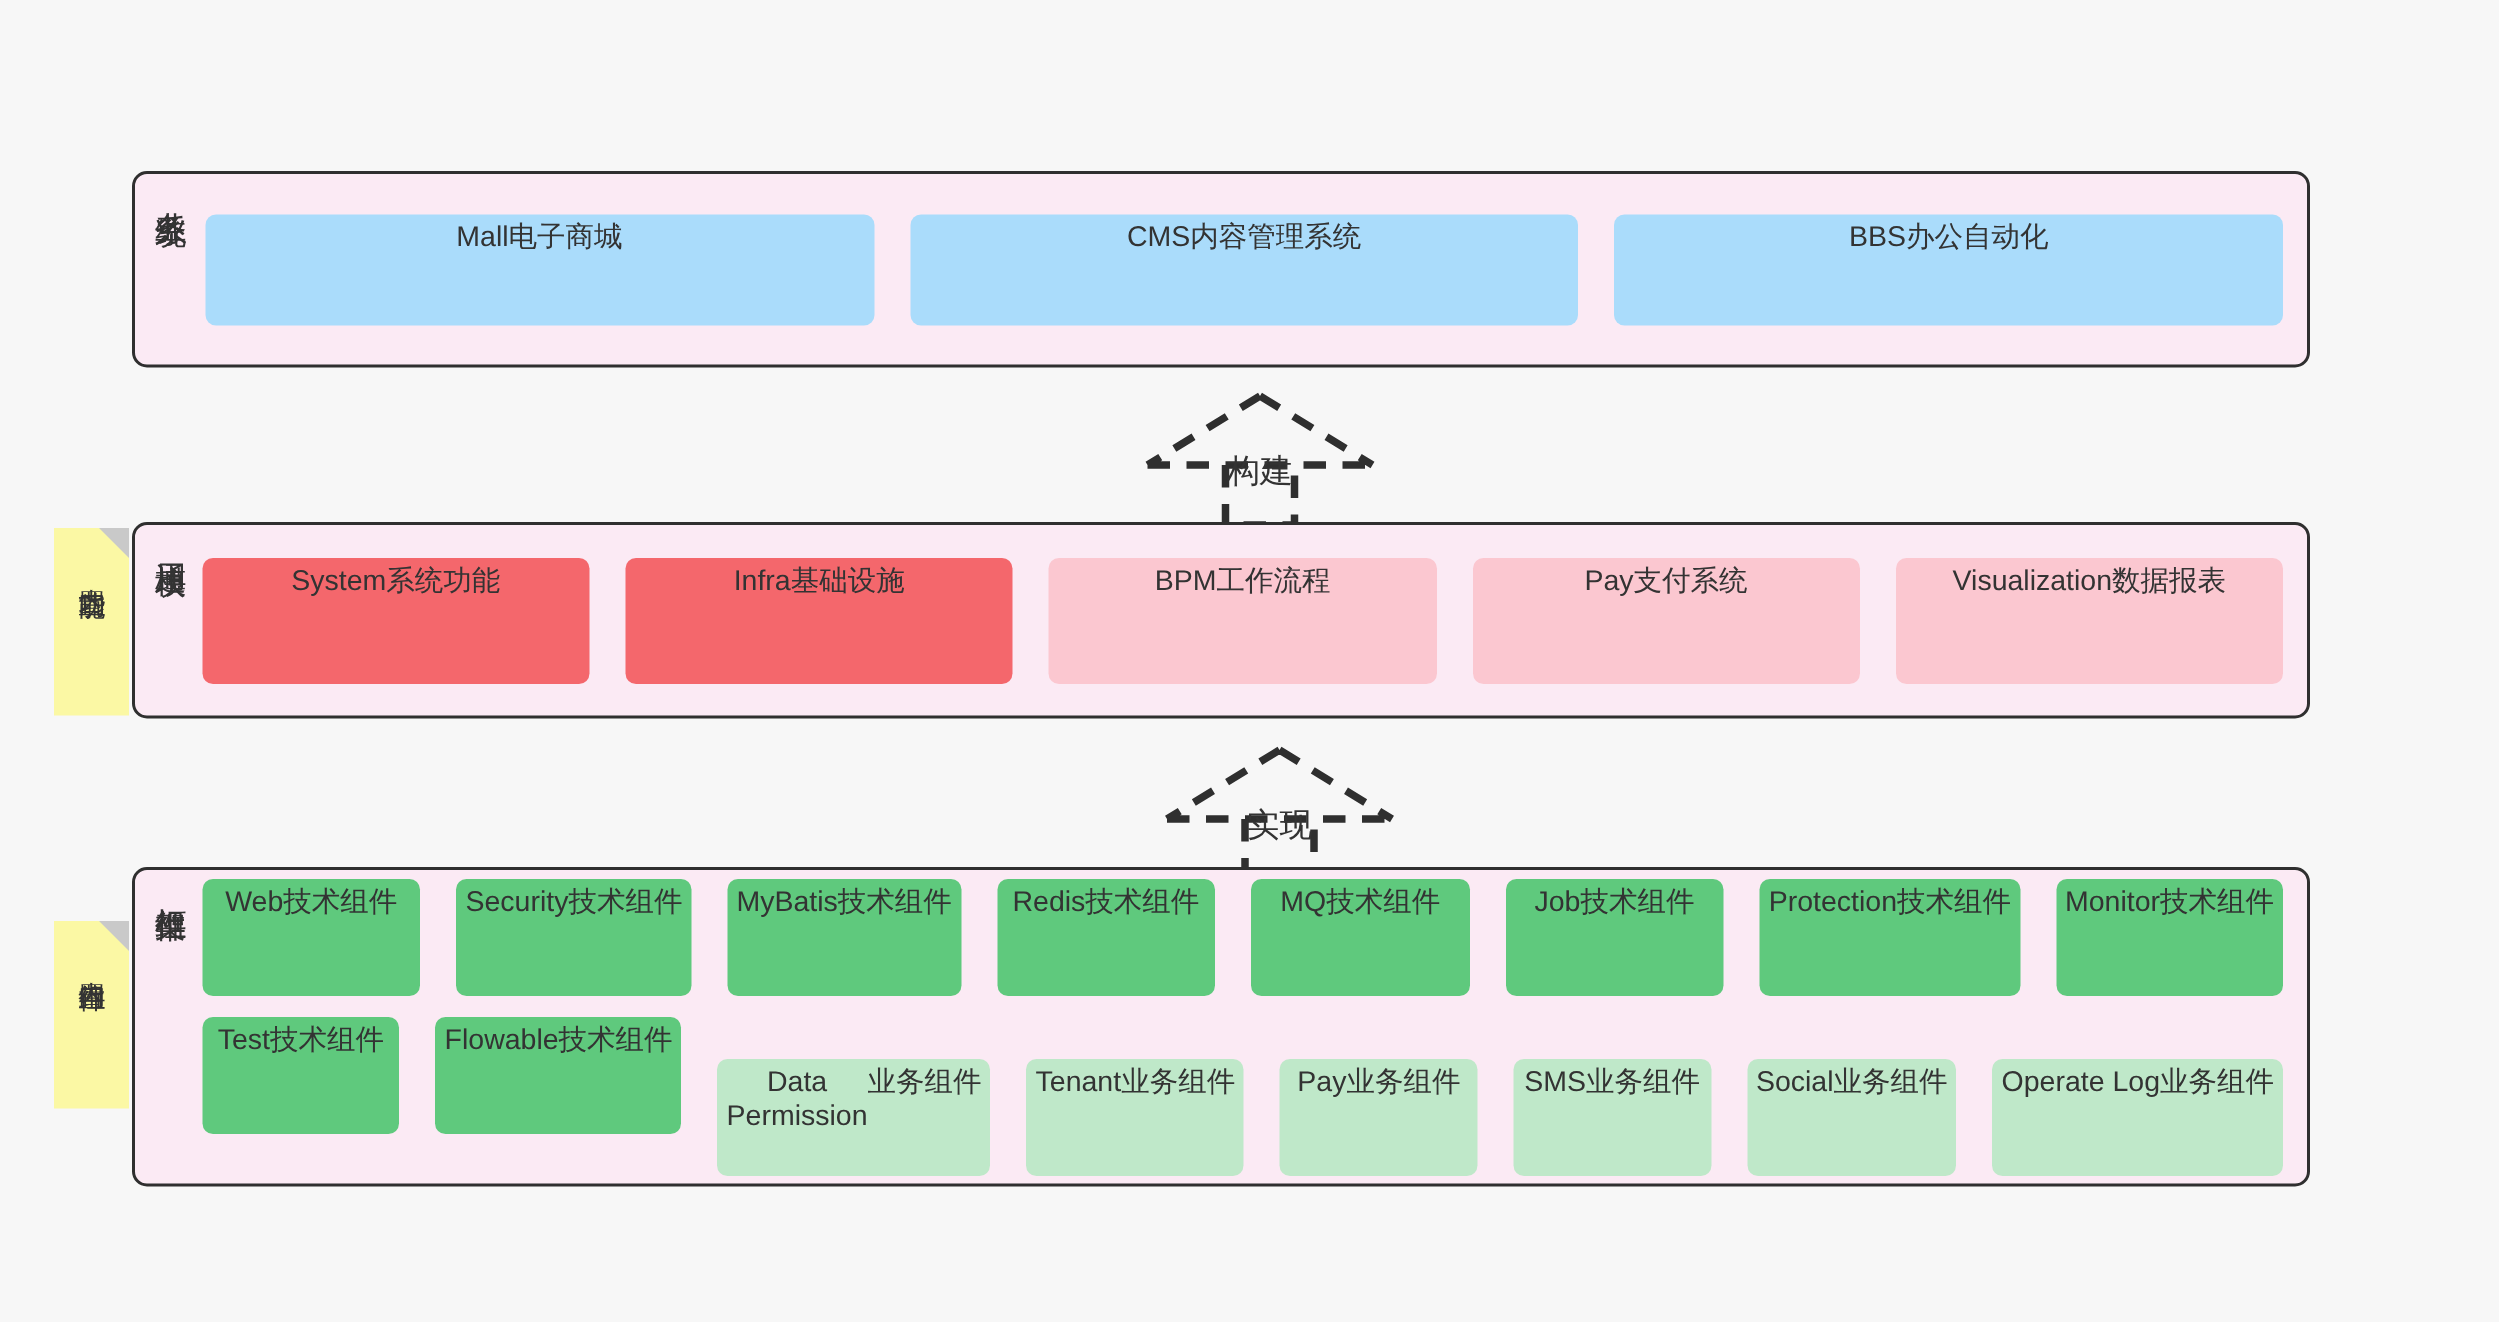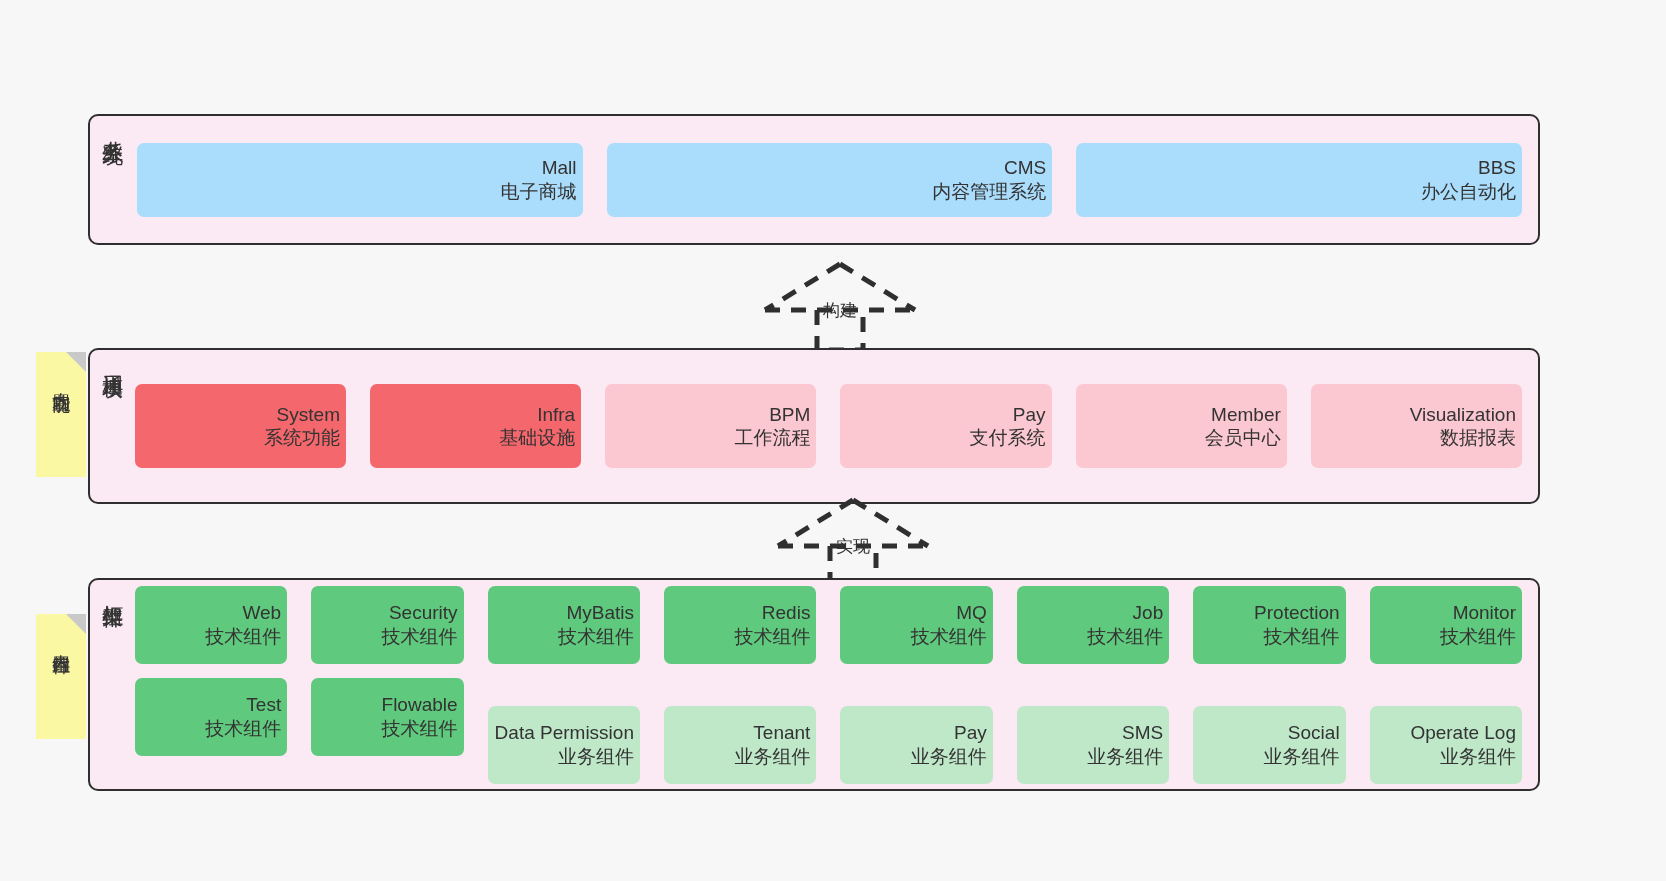--- a/index.html
+++ b/index.html
@@ -65,22 +65,21 @@
   .card-row {
     display: flex;
     flex-direction: row;
     gap: 24px;
   }
 
   .card {
     flex: 1 1 0;
     border-radius: 7px;
     display: flex;
-    flex-direction: column;
-    align-items: flex-end;
+    align-items: flex-start;
     justify-content: center;
     text-align: center;
     font-size: 19px;
     line-height: 1.22;
     color: #333333;
     box-sizing: border-box;
     padding: 4px 6px;
     user-select: none;
   }
   .card .en { white-space: nowrap; }
@@ -89,21 +88,21 @@
 
   
   .c-blue        { background: #aadcfb; }
   .c-red         { background: #f4676c; }
   .c-pink        { background: #fbc7d0; }
   .c-green       { background: #5fc97d; }
   .c-lightgreen  { background: #bfe8c9; margin-top: 28px; }
 
   
   #panel-business { left: 88px;  top: 114px; width: 1452px; height: 131px; }
-  #panel-modules  { left: 88px;  top: 348px; width: 1452px; height: 156px; }
+  #panel-modules  { left: 88px;  top: 348px; width: 1452px; height: 131px; }
   #panel-framework{ left: 88px;  top: 578px; width: 1452px; height: 213px; }
 
   #panel-business .cards-area  { padding-left: 6px; }
   #panel-business .card        { height: 74px; }
   #panel-modules .card         { height: 84px; }
   #panel-framework .card       { height: 78px; }
 
   
   .sticky {
     position: absolute;
@@ -142,21 +141,21 @@
     position: absolute;
     width: 170px;
     height: 98px;
   }
   .arrow-wrap svg { display: block; }
   .arrow-label {
     position: absolute;
     left: 0;
     width: 170px;
     text-align: center;
-    font-size: 17px;
+    font-size: 22px;
     color: #333333;
     background: transparent;
     user-select: none;
   }
   #arrow-build     { left: 755px; top: 258px; }
   #arrow-build .arrow-label     { top: 41px; }
   #arrow-implement { left: 768px; top: 494px; }
   #arrow-implement .arrow-label { top: 41px; }
 </style>
 </head>
@@ -211,24 +210,20 @@
         </div>
         <div class="card c-pink">
           <span class="en">BPM</span>
           <span class="cn">工作流程</span>
         </div>
         <div class="card c-pink">
           <span class="en">Pay</span>
           <span class="cn">支付系统</span>
         </div>
         <div class="card c-pink">
-          <span class="en">Member</span>
-          <span class="cn">会员中心</span>
-        </div>
-        <div class="card c-pink">
           <span class="en">Visualization</span>
           <span class="cn">数据报表</span>
         </div>
       </div>
     </div>
   </div>
 
   <div class="arrow-wrap" id="arrow-implement">
     <svg width="170" height="98" viewBox="0 0 170 98">
       <path d="M 85 6 L 160 52 M 85 6 L 10 52 M 10 52 L 160 52" fill="none" stroke="#2f2f2f" stroke-width="5" stroke-dasharray="15,11" stroke-linecap="butt"></path>

